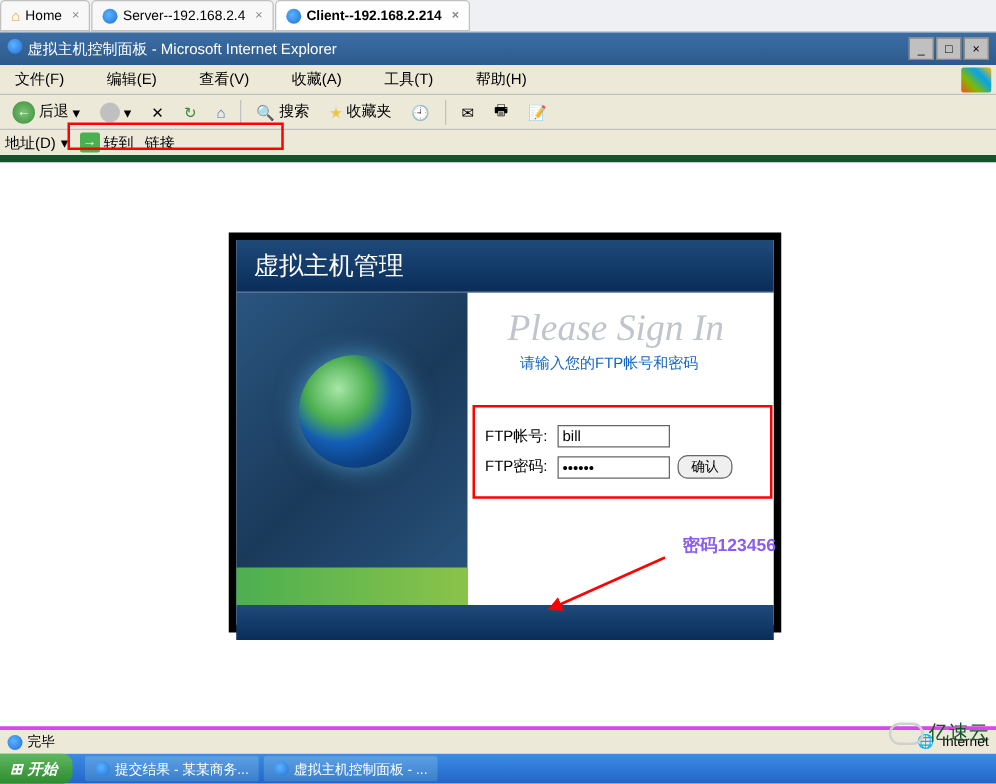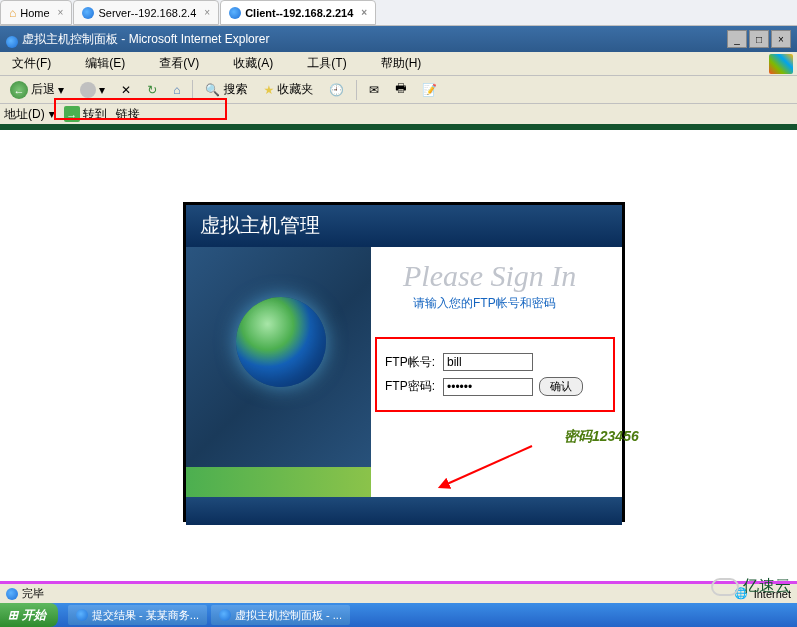--- a/index.html
+++ b/index.html
@@ -8,21 +8,21 @@
     
     .browser-tabs { display: flex; height: 26px; background: #eef0f4; border-bottom: 1px solid #c0c0c0; }
     .tab { display: flex; align-items: center; padding: 3px 8px; border: 1px solid #c0c0c0; background: #f8f8f8; margin-right: 1px; font-size: 11px; gap: 4px; border-top-left-radius: 4px; border-top-right-radius: 4px; }
     .tab.active { background: #fff; font-weight: bold; }
     .tab-close { font-size: 10px; color: #888; cursor: pointer; margin-left: 4px; }
     .ie-icon { width: 12px; height: 12px; background: radial-gradient(circle at 40% 40%, #5cb3ff, #1e6fd6); border-radius: 50%; display: inline-block; }
     .home-icon { color: #e6a23c; font-size: 12px; }
     
     
     .title-bar { height: 26px; background: linear-gradient(to bottom, #3b6ea5, #2d5a8c); display: flex; align-items: center; padding: 0 6px; justify-content: space-between; }
-    .title-text { color: #fff; font-size: 12px; display: flex; align-items: flex-end; gap: 4px; }
+    .title-text { color: #fff; font-size: 12px; display: flex; align-items: flex-start; gap: 4px; }
     .window-controls { display: flex; gap: 2px; }
     .win-btn { width: 20px; height: 18px; background: #c0c0c0; border: 1px solid #888; font-size: 10px; display: flex; align-items: center; justify-content: center; cursor: pointer; }
     
     
     .menu-bar { height: 24px; background: #ece9d8; border-bottom: 1px solid #c0c0c0; display: flex; align-items: center; padding: 0 4px; justify-content: space-between; }
     .menu-items { display: flex; gap: 18px; }
     .menu-item { padding: 3px 8px; font-size: 12px; cursor: pointer; }
     .win-logo { width: 24px; height: 20px; background: linear-gradient(45deg, #f25022, #7fba00, #00a4ef, #ffb900); border-radius: 2px; }
     
     
@@ -36,39 +36,39 @@
     
     
     .address-bar { height: 26px; background: #ece9d8; border-bottom: 6px solid #14532d; display: flex; align-items: center; padding: 0 4px; gap: 4px; font-size: 12px; }
     .address-input { flex: 1; height: 20px; border: 1px solid #7f9db9; background: #fff; padding: 0 4px; font-size: 12px; font-family: monospace; display: flex; align-items: center; gap: 4px; }
     .address-highlight { position: absolute; border: 2px solid red; left: 54px; top: 98px; width: 173px; height: 22px; pointer-events: none; }
     .go-btn { display: flex; align-items: center; gap: 3px; padding: 2px 5px; cursor: pointer; }
     .go-arrow { width: 16px; height: 16px; background: #4caf50; color: #fff; display: flex; align-items: center; justify-content: center; border-radius: 2px; font-size: 11px; }
     
     
     .content { position: relative; width: 100%; height: 460px; background: #fff; }
-    .panel { position: absolute; left: 183px; top: 72px; width: 442px; height: 320px; background: #fff; border: 3px solid #000000; }
+    .panel { position: absolute; left: 183px; top: 56px; width: 442px; height: 320px; background: #fff; border: 6px solid #000000; }
     .panel-header { height: 42px; background: linear-gradient(to bottom, #1e4a7a, #0a2d5a); display: flex; align-items: center; padding: 0 14px; border-bottom: 1px solid #0a2d5a; }
     .panel-title { color: #fff; font-size: 20px; font-family: "SimHei", sans-serif; }
     .panel-body { display: flex; height: 250px; }
     .panel-left { width: 185px; background: linear-gradient(135deg, #2a5580 0%, #1a3a5a 50%, #2a5580 100%); position: relative; overflow: hidden; }
     .globe { position: absolute; left: 50px; top: 50px; width: 90px; height: 90px; border-radius: 50%; background: radial-gradient(circle at 35% 30%, #a8e6a8 0%, #4caf50 30%, #1565c0 50%, #0d47a1 100%); box-shadow: 0 0 20px rgba(100,200,255,0.6), inset -10px -10px 20px rgba(0,0,0,0.3); }
     .green-bar { position: absolute; bottom: 0; left: 0; right: 0; height: 30px; background: linear-gradient(to right, #4caf50, #8bc34a); }
     .panel-right { flex: 1; padding: 12px; position: relative; }
     .signin-title { color: #c0c4cc; font-family: "Times New Roman", serif; font-size: 30px; font-style: italic; text-align: left; padding-left: 20px; }
     .signin-sub { color: #1565c0; font-size: 12px; padding-left: 30px; margin-top: 2px; }
     .form-area { position: absolute; left: 4px; top: 90px; border: 2px solid red; padding: 8px; width: 240px; }
     .form-row { display: flex; align-items: center; gap: 6px; margin: 6px 0; font-size: 12px; }
     .form-row label { width: 52px; }
     .form-row input { width: 90px; border: 1px solid #666; height: 18px; padding: 0 3px; font-size: 12px; }
     .submit-btn { border: 1px solid #666; background: #efefef; padding: 1px 10px; font-size: 11px; border-radius: 8px; cursor: pointer; }
     .panel-footer { height: 28px; background: linear-gradient(to bottom, #1e4a7a, #0a2d5a); }
     
     
-    .annotation { position: absolute; left: 564px; top: 298px; color: #4d7c0f; font-size: 14px; font-weight: bold; font-style: italic; }
+    .annotation { position: absolute; left: 546px; top: 298px; color: #8b5cf6; font-size: 14px; font-weight: bold; }
     .arrow-line { position: absolute; left: 442px; top: 312px; width: 100px; height: 40px; }
     .arrow-line svg { overflow: visible; }
     
     
     .status-bar { position: absolute; bottom: 24px; left: 0; right: 0; height: 22px; background: #ece9d8; border-top: 3px solid #d946ef; display: flex; align-items: center; padding: 0 6px; font-size: 11px; justify-content: space-between; }
     .status-right { display: flex; align-items: center; gap: 6px; }
     
     
     .taskbar { position: absolute; bottom: 0; left: 0; right: 0; height: 24px; background: linear-gradient(to bottom, #3b8de6, #2464c7); display: flex; align-items: center; }
     .start-btn { height: 24px; padding: 0 12px 0 8px; background: linear-gradient(to bottom, #5fb85f, #2e8b2e); color: #fff; font-size: 12px; display: flex; align-items: center; gap: 4px; font-style: italic; font-weight: bold; border-radius: 0 8px 8px 0; cursor: pointer; }

